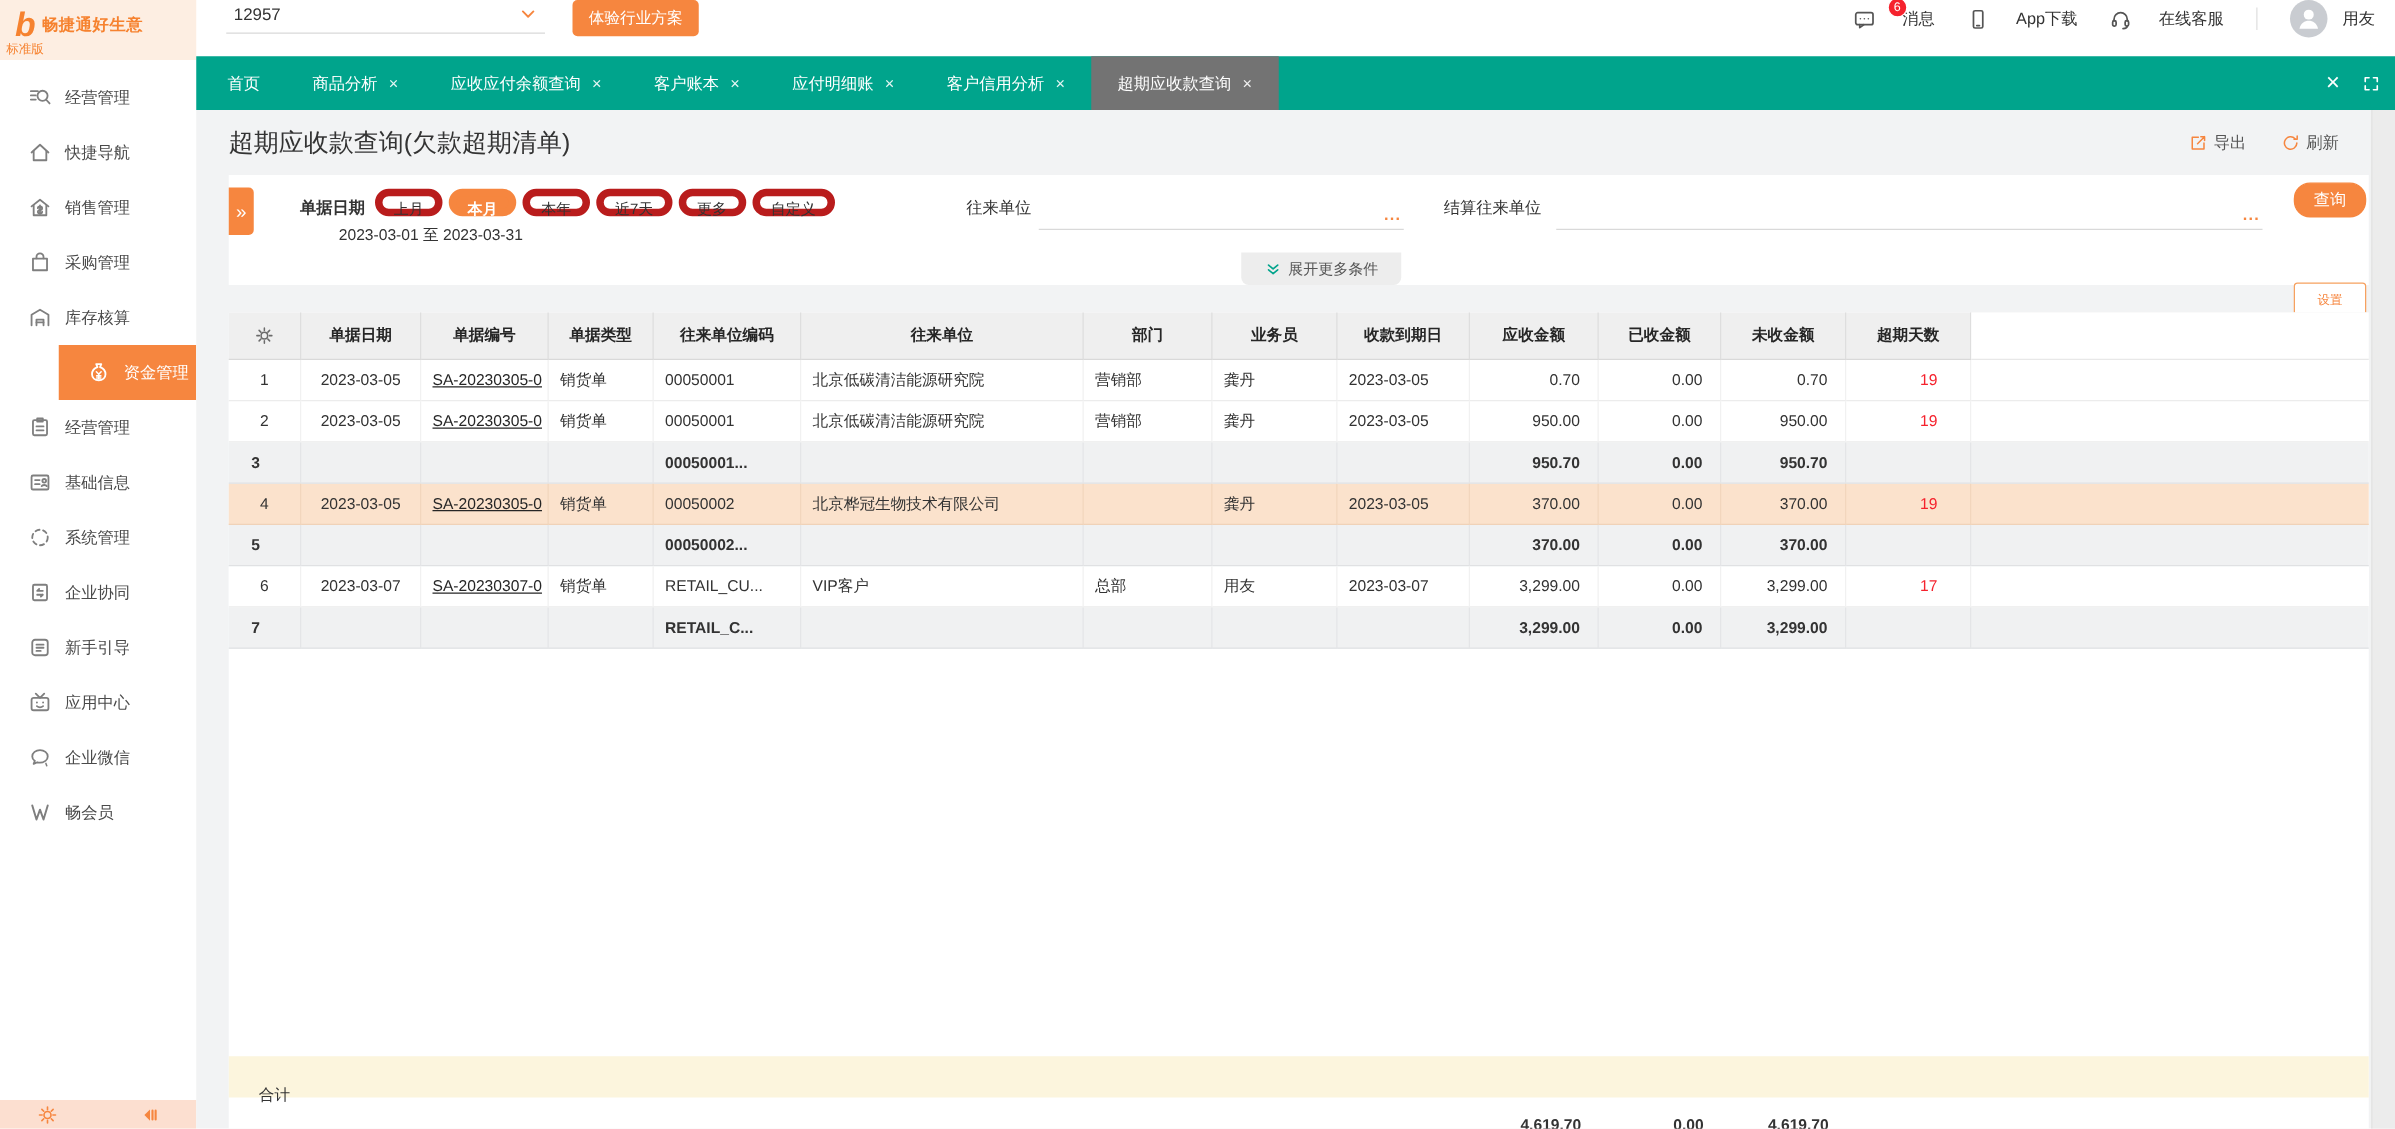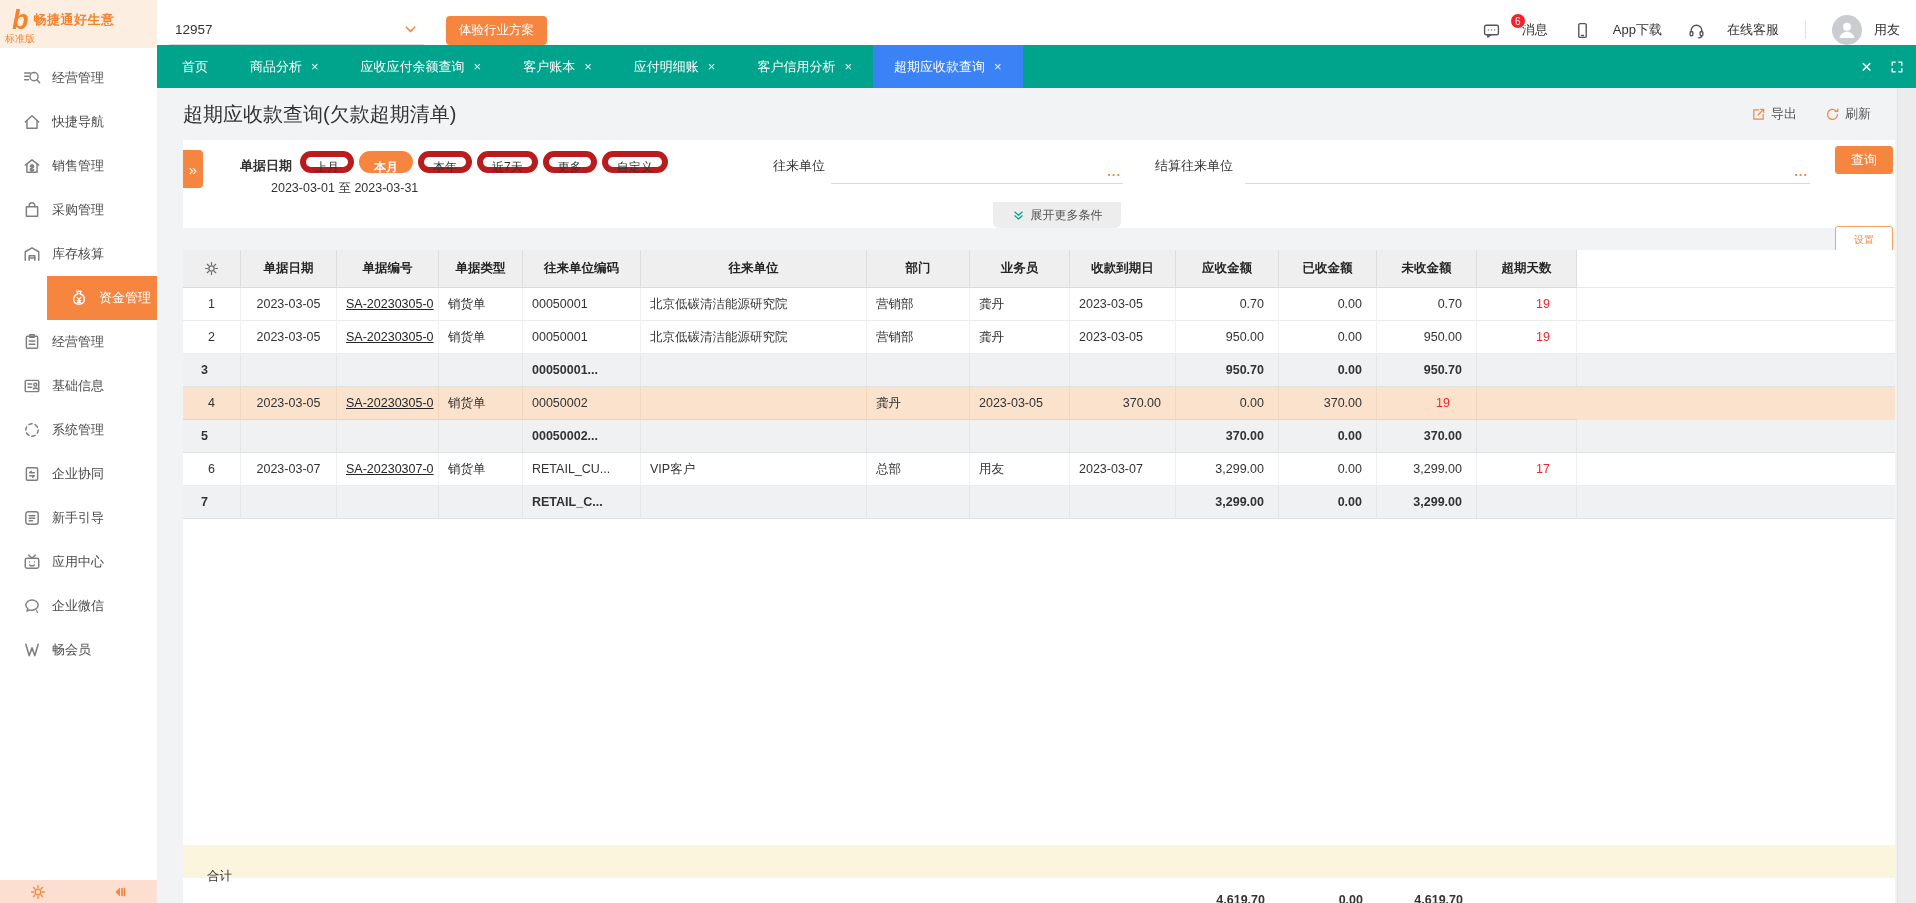--- a/index.html
+++ b/index.html
@@ -18,37 +18,37 @@
   .menu-item .mi-icon { width:18px; height:18px; color:#7f7f7f; flex:none; }
   .menu-item.active { background:#f6863f; color:#fff;margin-left:47px; }
   .menu-item.active .mi-icon { color:#fff; }
   .sidebar-bottom { height:23px; background:#fcdfd0; display:flex; align-items:center; padding:0 30px; justify-content:space-between; }
   .sb-icon { width:16px; height:16px; color:#f6863f; cursor:pointer; }
 
   
   .main { flex:1; display:flex; flex-direction:column; min-width:0; }
 
   
-  .topbar { height:45px; background:#fff; display:flex; align-items:flex-end; padding:0 16px 0 12px; flex:none; }
+  .topbar { height:45px; background:#fff; display:flex; align-items:flex-start; padding:0 16px 0 24px; flex:none; }
   .ws-select { width:255px; border-bottom:1px solid #d9d9d9; display:flex; align-items:center; justify-content:space-between; padding:4px 6px 7px 6px; font-size:13.5px; color:#333; cursor:pointer; }
   .ws-select .chev { width:15px; height:15px; color:#f6863f; }
   .trial-btn { margin-left:22px; background:#f6863f; color:#fff; border:none; font-size:12.5px; padding:6px 13px; border-radius:4px; cursor:pointer; font-family:inherit; }
   .tb-right { margin-left:auto; display:flex; align-items:center; gap:26px; }
   .tb-item { display:flex; align-items:center; gap:22px; font-size:13px; color:#333; cursor:pointer; position:relative; }
   .tb-icon { width:17px; height:17px; color:#555; }
   .badge { position:absolute; top:-8px; left:27px; min-width:16px; height:16px; padding:0 3px; background:#f5222d; color:#fff; font-size:10px; border-radius:9px; display:flex; align-items:center; justify-content:center; border:1px solid #fff; }
   .tb-divider { width:1px; height:18px; background:#e0e0e0; }
   .avatar { width:30px; height:30px; border-radius:50%; background:#c9ccd1; display:flex; align-items:center; justify-content:center; overflow:hidden; cursor:pointer; }
   .avatar .av-ic { width:22px; height:22px; }
   .username { font-size:13px; color:#333; margin-left:-14px; }
 
   
   .tabbar { height:43px; background:#00a48c; display:flex; align-items:stretch; color:#fff; padding-left:4px; position:relative; flex:none; }
   .tab { display:flex; align-items:center; gap:9px; padding:0 21px; font-size:13px; cursor:pointer; white-space:nowrap; }
-  .tab.active { background:#3b82f6; }
+  .tab.active { background:#737373; }
   .tab .tab-close { font-size:13px; opacity:.9; line-height:1; }
   .tabbar-right { position:absolute; right:12px; top:0; height:43px; display:flex; align-items:center; gap:18px; }
   .tbr-close { font-size:19px; line-height:1; cursor:pointer; }
   .tbr-fs { width:14px; height:14px; cursor:pointer; }
 
   
   .content { flex:1; background:#f2f3f4; position:relative; display:flex; flex-direction:column; min-height:0; }
   .scrollbar { position:absolute; top:0; right:0; width:19px; height:100%; background:#ececec; border-left:1px solid #e2e2e2; }
 
   .title-row { height:52px; display:flex; align-items:center; justify-content:space-between; padding:0 45px 0 26px; flex:none; }
@@ -65,21 +65,21 @@
   .pills { position:absolute; left:117px; top:11px; display:flex; gap:5px; }
   .pill { height:22px; line-height:20px; padding:0 9px; border:6px solid #b91c1c; border-radius:11px; font-size:12px; color:#333; background:#fff; cursor:pointer; white-space:nowrap; }
   .pill.active { background:#f6863f; border-color:#f6863f; color:#fff; font-weight:700; }
   .date-range { position:absolute; left:88px; top:40px; font-size:12.5px; color:#333; }
   .lbl-partner { left:590px; top:17px; font-weight:400 !important; }
   .lbl-settle { left:972px; top:17px; font-weight:400 !important; }
   .f-input { position:absolute; top:12px; height:32px; border-bottom:1px solid #d9d9d9; }
   .inp-partner { left:648px; width:292px; }
   .inp-settle { left:1062px; width:565px; }
   .dots { position:absolute; right:2px; bottom:4px; color:#f6863f; font-weight:700; letter-spacing:1px; font-size:13px; cursor:pointer; }
-  .query-btn { position:absolute; left:1652px; top:6px; width:58px; height:28px; background:#f6863f; color:#fff; border:1px solid #f6863f; border-radius:3px; font-size:13px; cursor:pointer; font-family:inherit; }
+  .query-btn { position:absolute; left:1652px; top:6px; width:58px; height:28px; background:#f6863f; color:#fff; border:1px solid #f6863f; border-radius:13px; font-size:13px; cursor:pointer; font-family:inherit; }
   .settings-btn { position:absolute; left:1652px; top:38px; width:58px; height:28px; background:#fff; color:#f6863f; border:1px solid #f6a15f; border-radius:3px; font-size:10px; cursor:pointer; font-family:inherit;margin-top:48px; }
   .expand-more { position:absolute; left:810px; bottom:0; width:128px; height:26px; background:#ededed; border-radius:0 0 6px 6px; display:flex; align-items:center; justify-content:center; gap:6px; font-size:12px; color:#555; cursor:pointer; }
   .expand-more .dbl { width:13px; height:13px; color:#00a48c; }
 
   
   .table-panel { flex:1; margin:22px 21px 0 26px; background:#fff; position:relative; min-height:0; }
   .grid-row { display:grid; grid-template-columns:58px 96px 102px 84px 118px 226px 103px 100px 106px 103px 98px 100px 100px minmax(0,1fr); }
   .grid-head { height:38px; background:#efefef; }
   .grid-head .cell { display:flex; align-items:center; justify-content:center; font-size:12.5px; font-weight:700; color:#262626; border-right:1px solid #dedede; border-bottom:1px solid #d9d9d9; }
   .grid-head .cell.filler-head { background:#fff; border-right:none; border-bottom:1px solid #e8e8e8; }
@@ -445,20 +445,21 @@
               <span class="cell filler"></span>
             </div>
             <div class="grid-row body-row r-high">
               <span class="cell c-no">4</span>
               <span class="cell a-c">2023-03-05</span>
               <span class="cell c-doc">
                 <span class="u">SA-20230305-0</span>
               </span>
               <span class="cell">销货单</span>
               <span class="cell">00050002</span>
+              <span class="cell">北京桦冠生物技术有限公司</span>
               <span class="cell"></span>
               <span class="cell">龚丹</span>
               <span class="cell">2023-03-05</span>
               <span class="cell a-r">370.00</span>
               <span class="cell a-r">0.00</span>
               <span class="cell a-r">370.00</span>
               <span class="cell c-days">19</span>
               <span class="cell filler"></span>
             </div>
             <div class="grid-row body-row r-sub">

